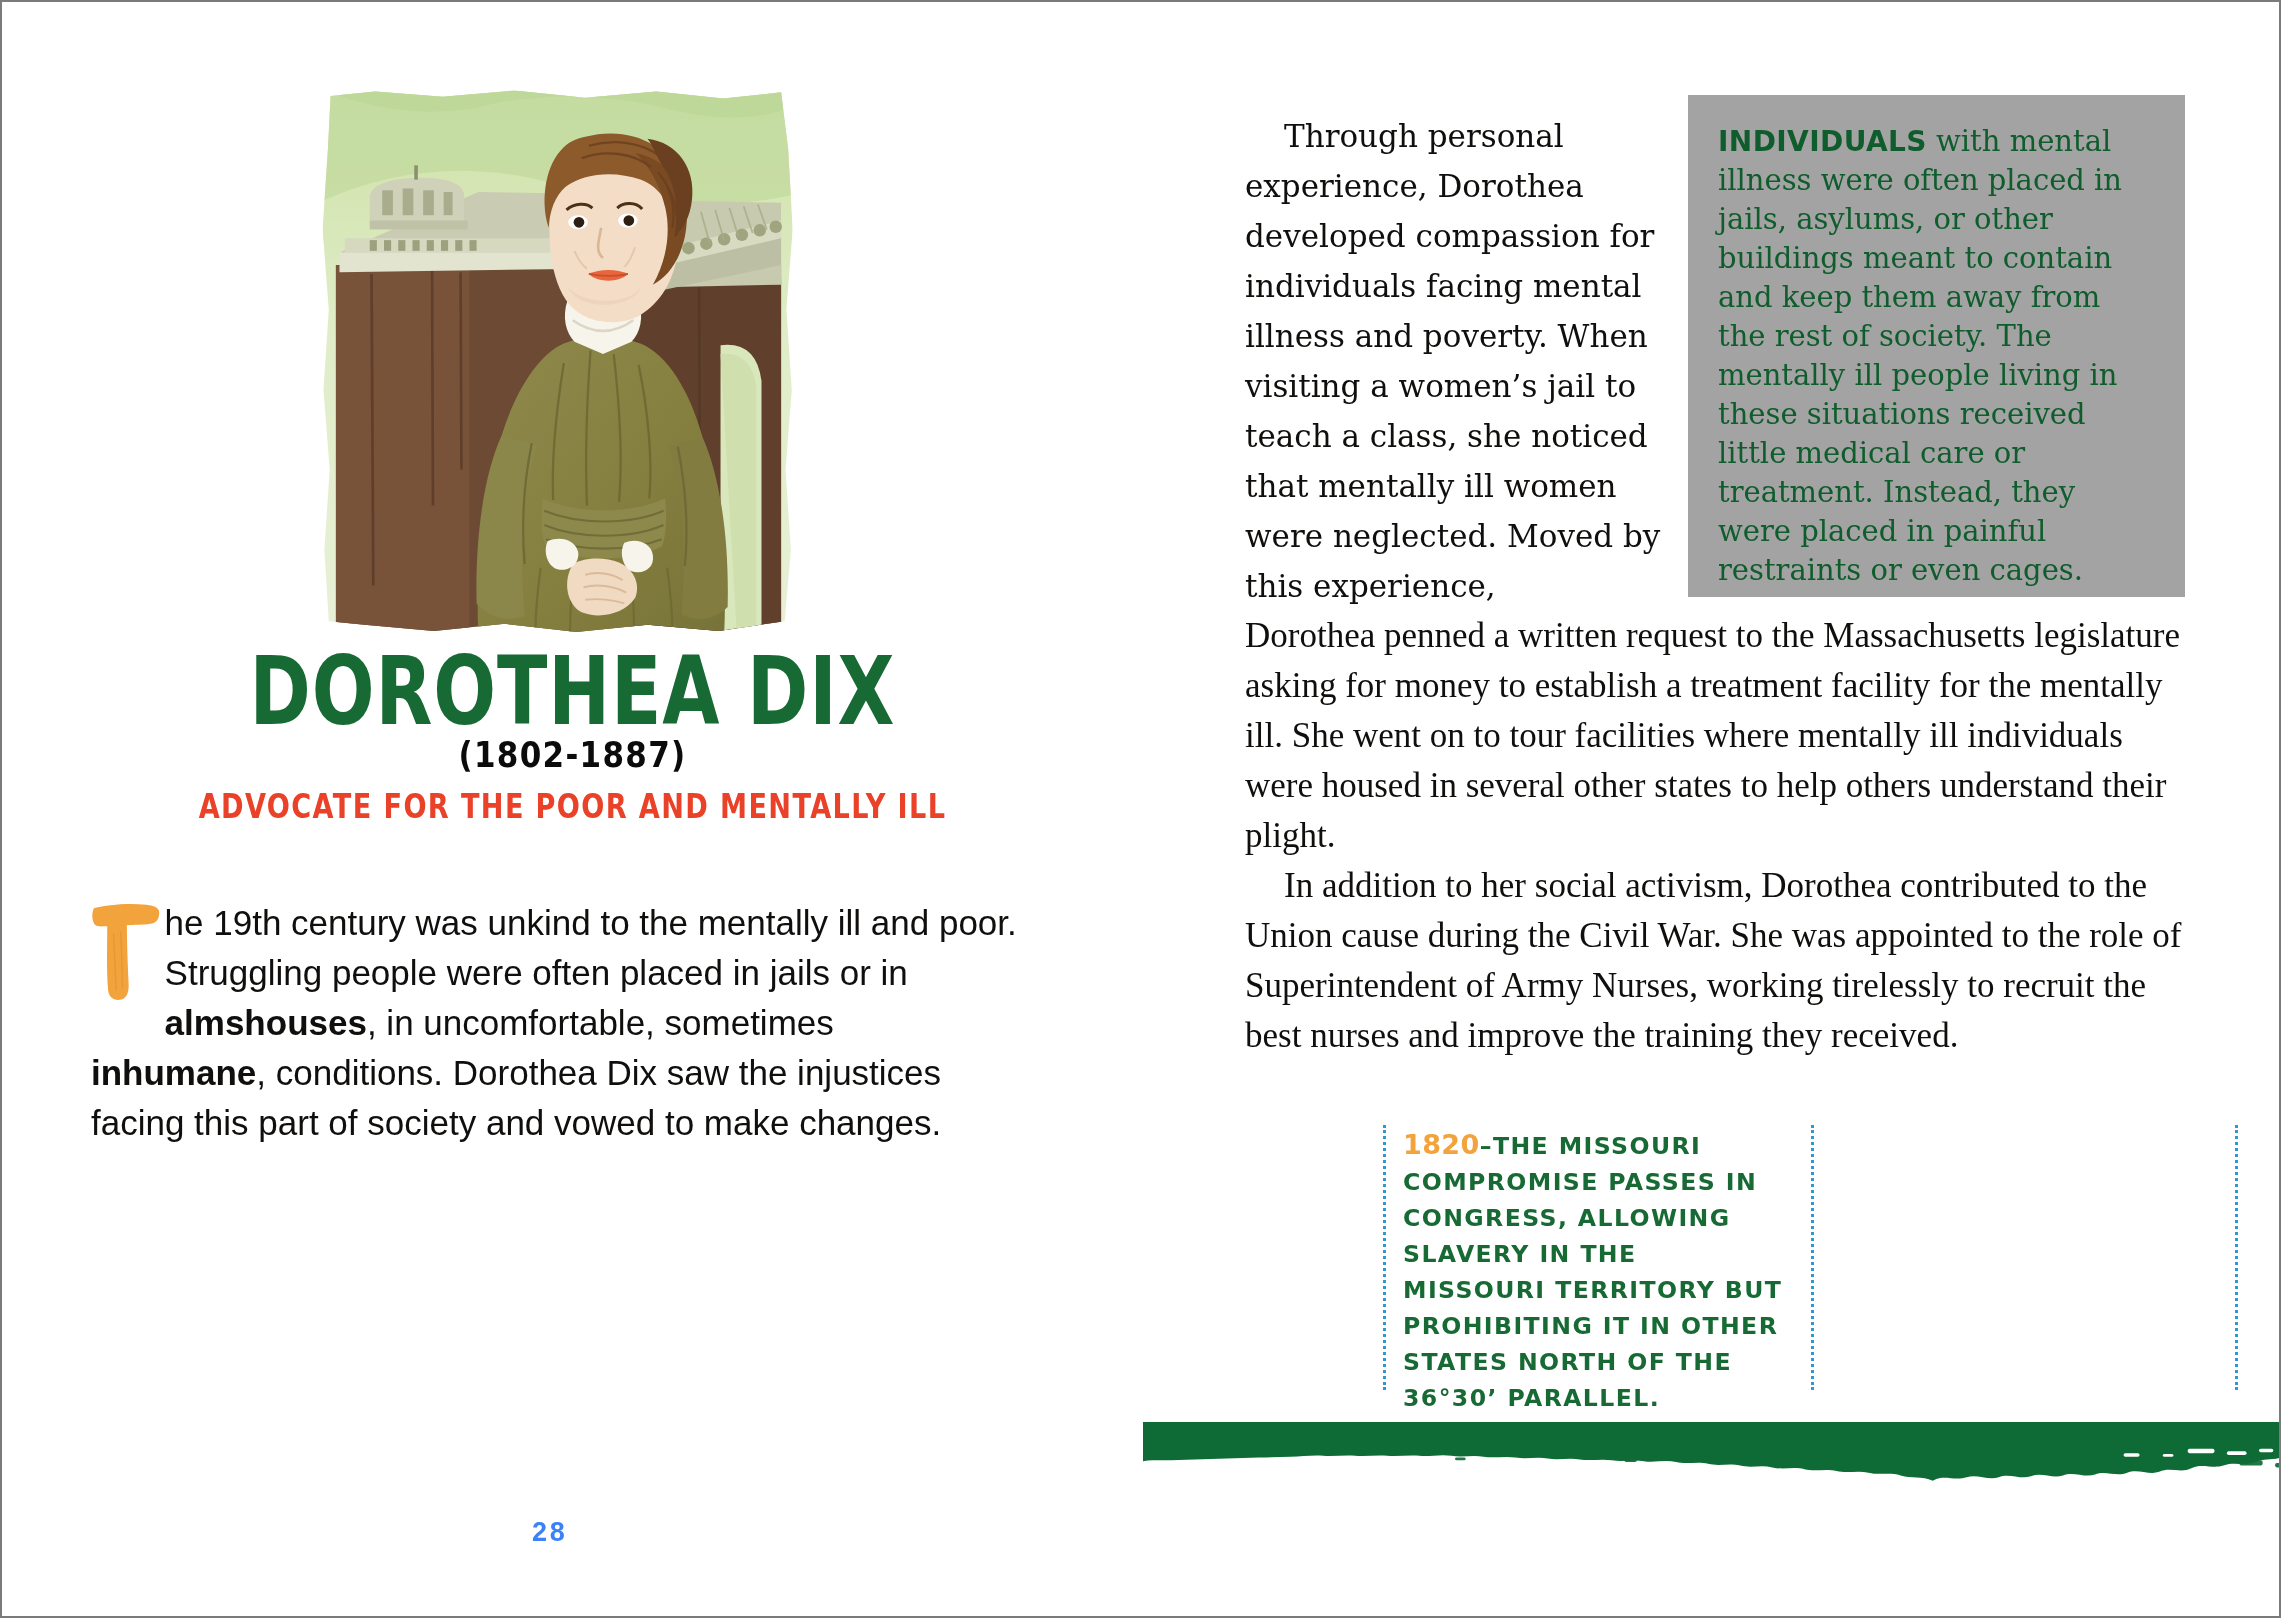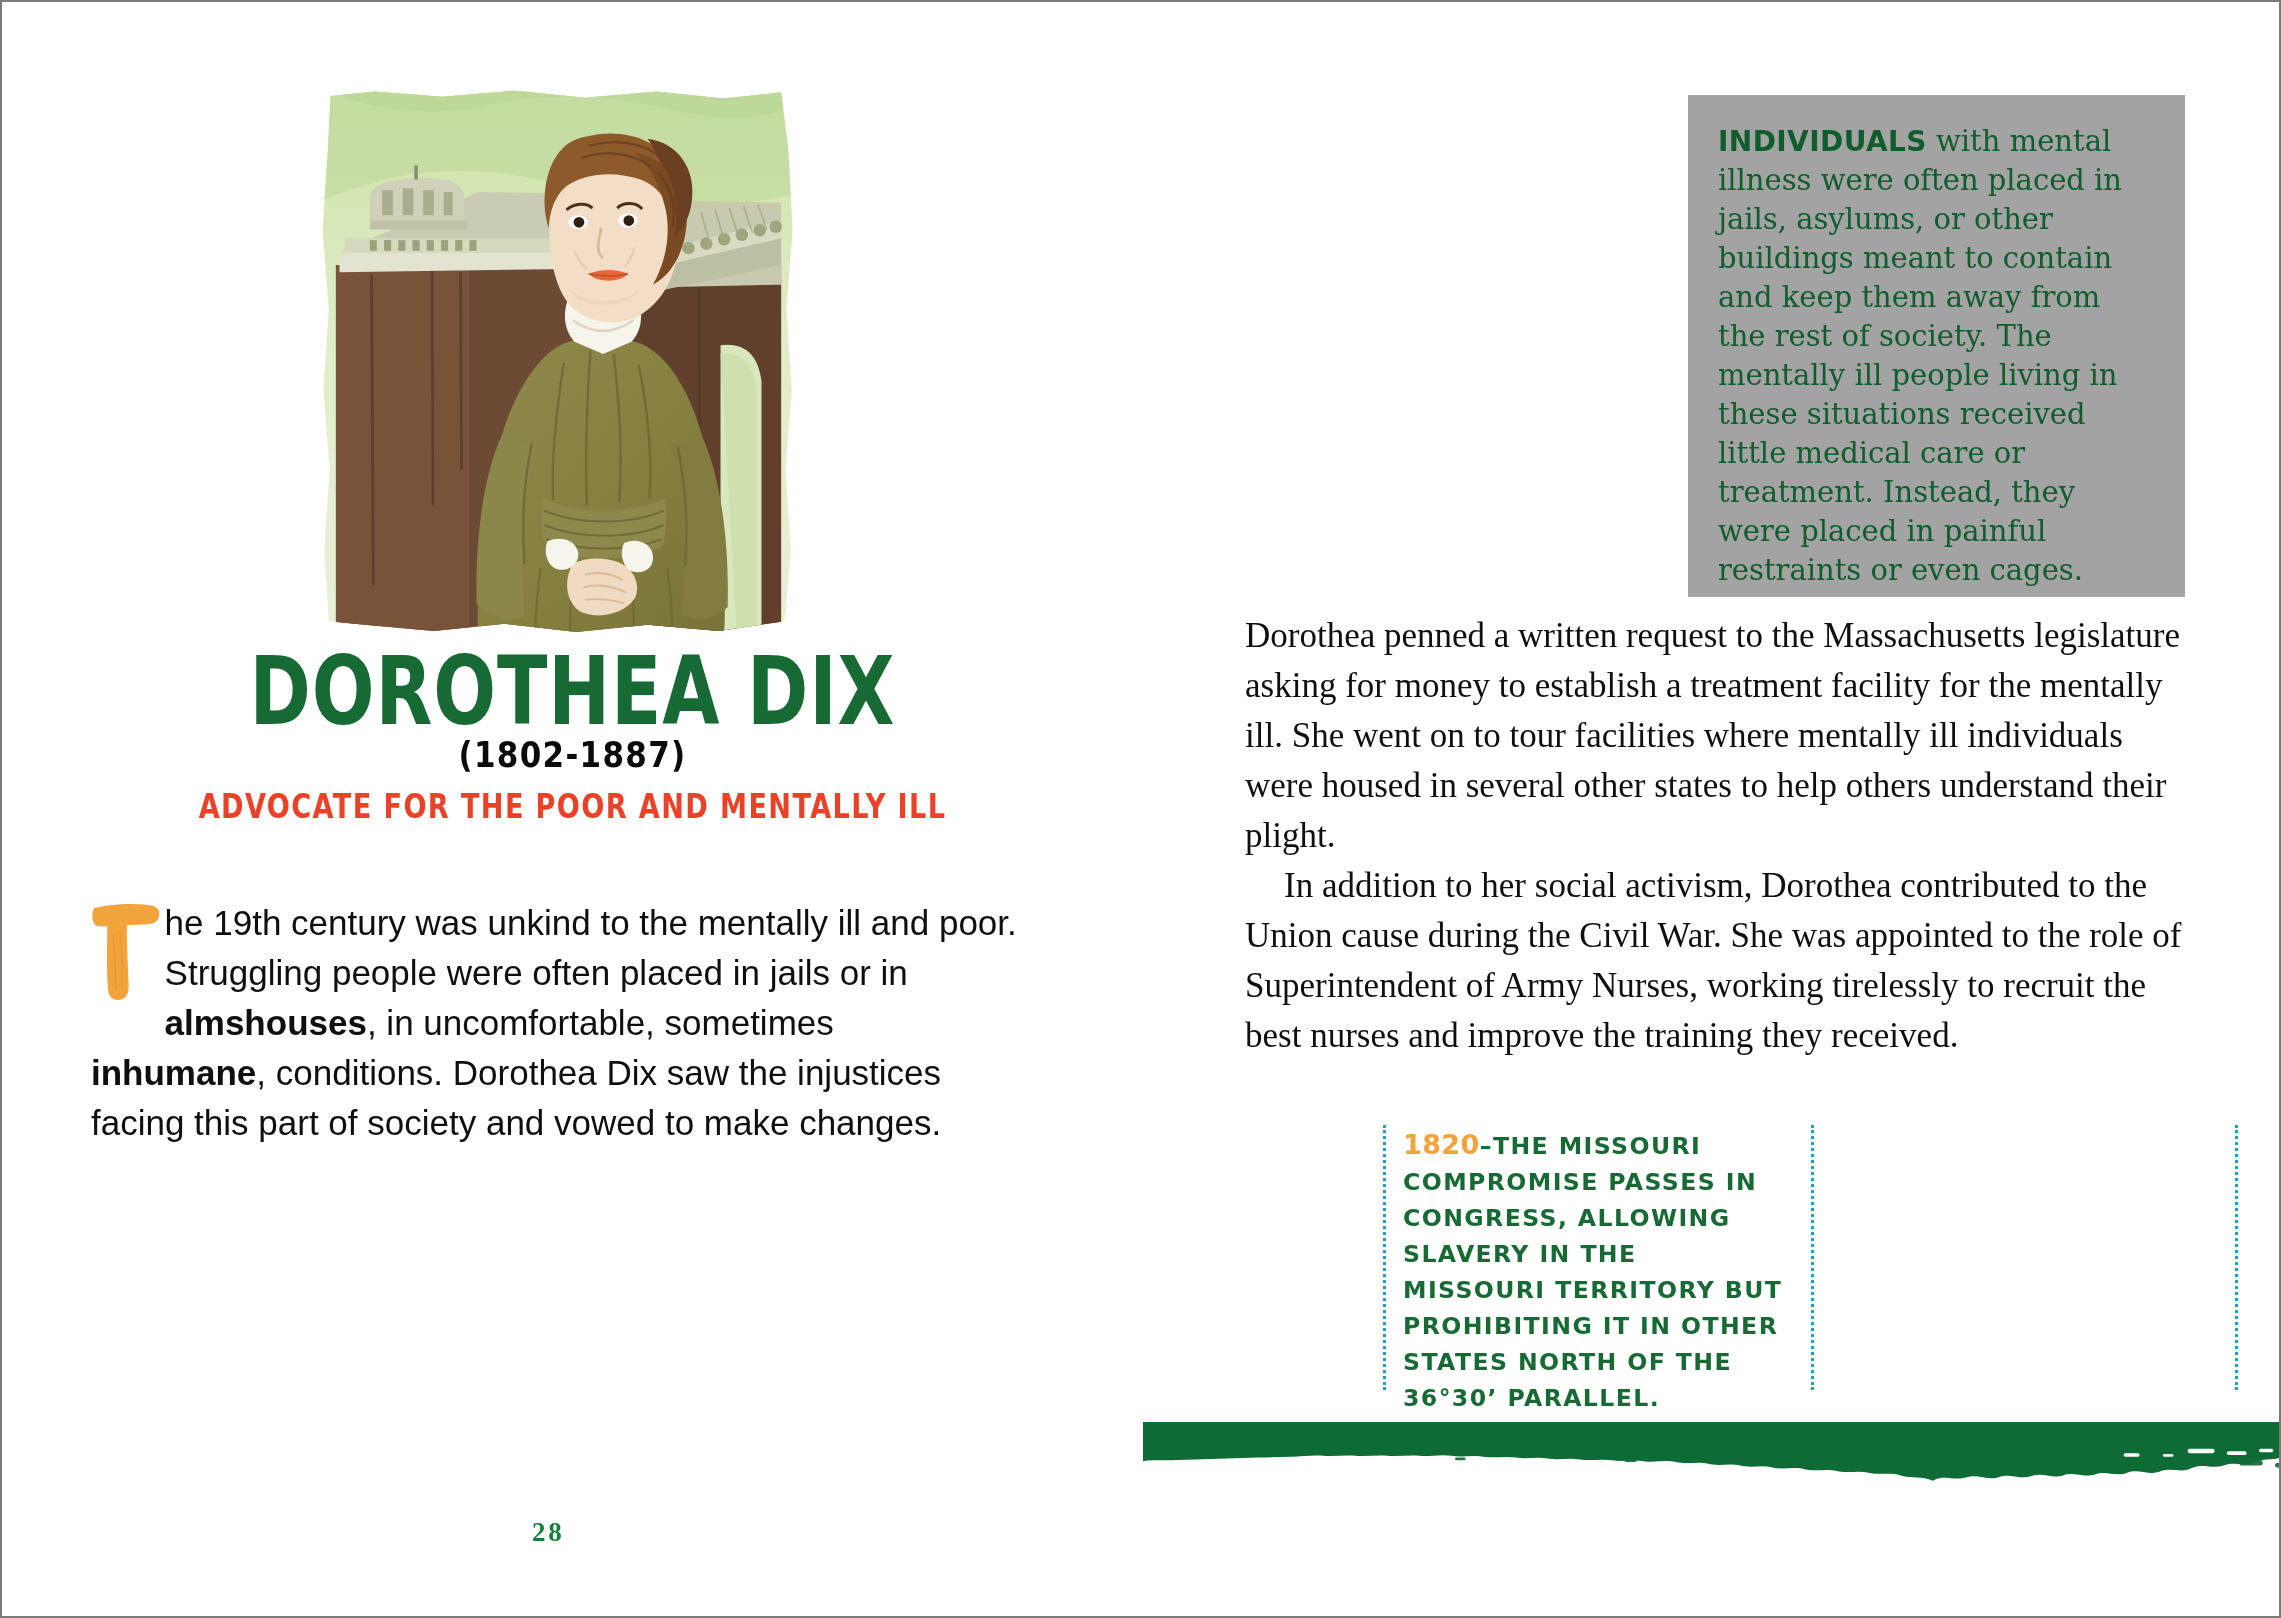--- a/index.html
+++ b/index.html
@@ -105,25 +105,25 @@
     width: 70px;
     height: 100px;
     margin: 5.3px 3.6px 0 0;
     shape-outside: inset(0);
   }
   .dropcap-wrap svg { display: block; width: 70px; height: 100px; }
 
   
   .folio {
     position: absolute;
-    font-family: Liberation Serif, serif;
+    font-family: Liberation Sans, sans-serif;
     font-weight: 700;
     font-size: 27px;
     letter-spacing: 2.7px;
-    color: #15803d;
+    color: #3b82f6;
   }
   #folio-left { left: 530px; top: 1515px; }
 
   
   #right-page {
     position: absolute;
     left: 1141px; top: 0;
     width: 1141px; height: 1618px;
   }
 
@@ -429,20 +429,23 @@
         </span>
         <span>he 19th century was unkind to the mentally ill and poor. Struggling people were often placed in jails or in </span><b>almshouses</b><span>, in uncomfortable, sometimes </span><b>inhumane</b><span>, conditions. Dorothea Dix saw the injustices facing this part of society and vowed to make changes.</span>
       </p>
     </div>
 
     <div class="folio" id="folio-left">28</div>
   </div>
 
   <div id="right-page">
 
+    <div id="right-col-narrow">
+      <p>Through personal experience, Dorothea developed compassion for individuals facing mental illness and poverty. When visiting a women’s jail to teach a class, she noticed that mentally ill women were neglected. Moved by this experience,</p>
+    </div>
 
     <div id="callout">
       <div id="callout-text"><span id="callout-lead">INDIVIDUALS</span><span> with mental illness were often placed in jails, asylums, or other buildings meant to contain and keep them away from the rest of society. The mentally ill people living in these situations received little medical care or treatment. Instead, they were placed in painful restraints or even cages.</span></div>
     </div>
 
     <div id="right-body">
       <p>Dorothea penned a written request to the Massachusetts legislature asking for money to establish a treatment facility for the mentally ill. She went on to tour facilities where mentally ill individuals were housed in several other states to help others understand their plight.</p>
       <p class="indent">In addition to her social activism, Dorothea contributed to the Union cause during the Civil War. She was appointed to the role of Superintendent of Army Nurses, working tirelessly to recruit the best nurses and improve the training they received.</p>
     </div>
 

